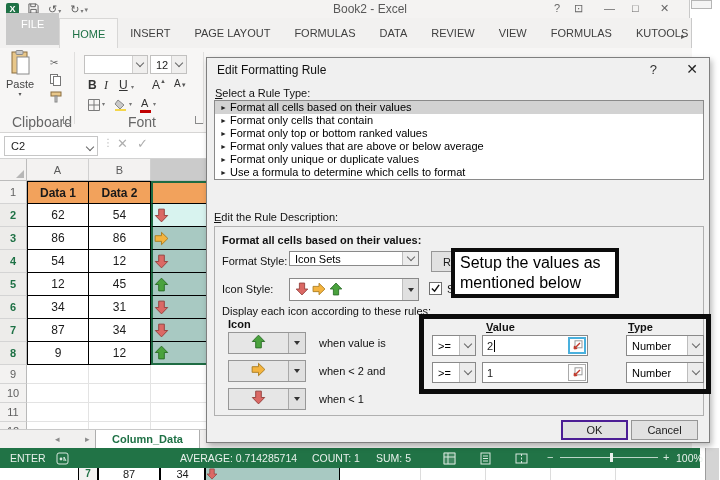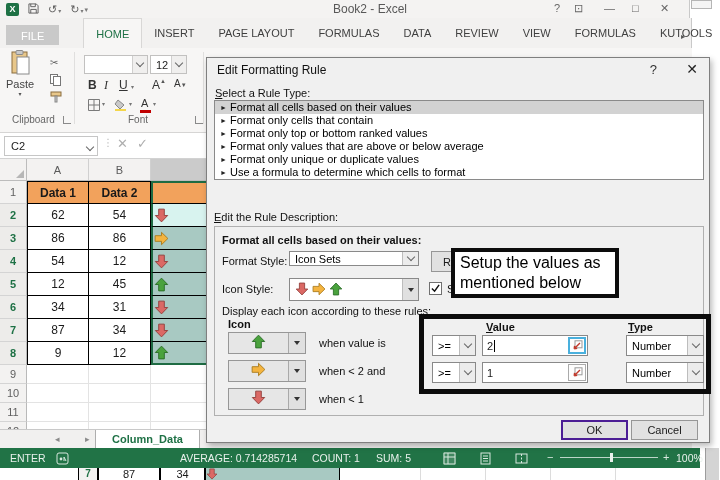--- a/index.html
+++ b/index.html
@@ -12,31 +12,31 @@
   .xl-logo{width:13px;height:13px;margin-left:6px;background:#1e7145;border-radius:2px;color:#fff;font-size:9px;font-weight:700;display:flex;align-items:center;justify-content:center}
   .qat-ic{margin-left:9px;font-size:11px;color:#5a5a5a;line-height:1}
   .qat-dd{font-size:6px;color:#7a7a7a;margin-left:1px}
   #tb-title{position:absolute;left:333px;top:2px;font-size:12px;color:#585858}
   .winctl{position:absolute;top:2px;font-size:11px;color:#666}
   #corner-frag{left:691px;top:0;width:21px;height:9px;border:1px solid #b5b5b5;background:#f4f4f4}
 
   
   #tabstrip{left:0;top:18px;width:692px;height:30px;background:#f2f1f0;border-right:1px solid #c9c9c9;display:flex;align-items:flex-end;padding-left:6px}
   .rtab{height:30px;line-height:30px;padding:0 12px;font-size:11px;color:#3f3f3f;white-space:nowrap}
-  .rtab.file{background:#c9c9c9;color:#fff;height:20px;line-height:23px;margin:0 24px 3px 0;padding:0 15px}
+  .rtab.file{background:#c9c9c9;color:#fff;height:32px;line-height:23px;margin:0 0 3px 0;padding:0 15px}
   .rtab.active{background:#f7f6f5;border:1px solid #d8d7d6;border-bottom:none;color:#1e7145}
   #tab-overflow{left:681px;top:32px;width:9px;height:12px;font-size:8px;color:#555}
 
   
   #ribbon{left:0;top:48px;width:692px;height:85px;background:#f7f6f5;border-bottom:1px solid #d6d5d4}
   .gsep{position:absolute;top:4px;width:1px;height:72px;background:#e0dfde}
   #paste-btn{left:6px;top:5px;width:40px;height:62px;display:flex;flex-direction:column;align-items:center;font-size:11px;color:#444}
   .clip-svg{margin-top:2px}
   .ribtn{position:absolute;width:16px;height:15px;font-size:10px;color:#5f5f5f;display:flex;align-items:center}
-  .grplabel{position:absolute;top:66px;font-size:10px;color:#666}
+  .grplabel{position:absolute;top:66px;font-size:14px;color:#666}
   .launcher{position:absolute;top:68px;width:8px;height:8px;border-left:1px solid #8a8a8a;border-bottom:1px solid #8a8a8a}
   .combo{position:relative;background:#fff;border:1px solid #c2c1c0;font-size:11px;display:flex;align-items:center;padding-left:5px;color:#222}
   .combo .ddz{position:absolute;right:0;top:0;bottom:0;width:15px;background:#f0efee;border-left:1px solid #d0cfce;display:flex;align-items:center;justify-content:center}
   .chev{width:6px;height:6px;border-right:1.4px solid #666;border-bottom:1.4px solid #666;transform:rotate(45deg);margin-top:-3px}
   .fbtn{position:absolute;font-size:12px;color:#333}
 
   
   #fxbar{left:0;top:133px;width:692px;height:26px;background:#fff;border-bottom:1px solid #d2d2d2}
   #namebox{position:absolute;left:4px;top:3px;width:94px;height:20px;border:1px solid #c6c6c6;background:#fff;font-size:11px;display:flex;align-items:center;padding-left:6px}
   #namebox .nb-dd{position:absolute;right:4px}

